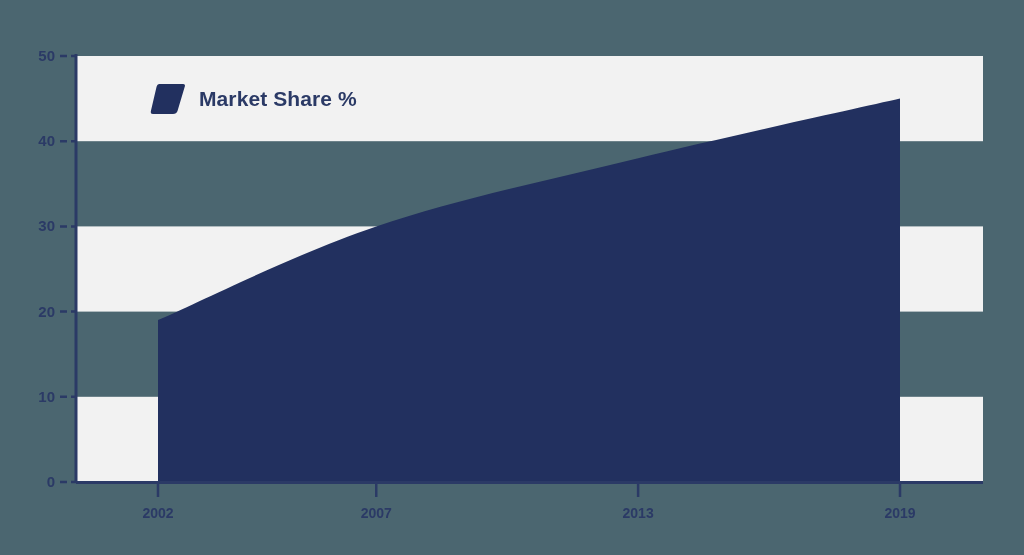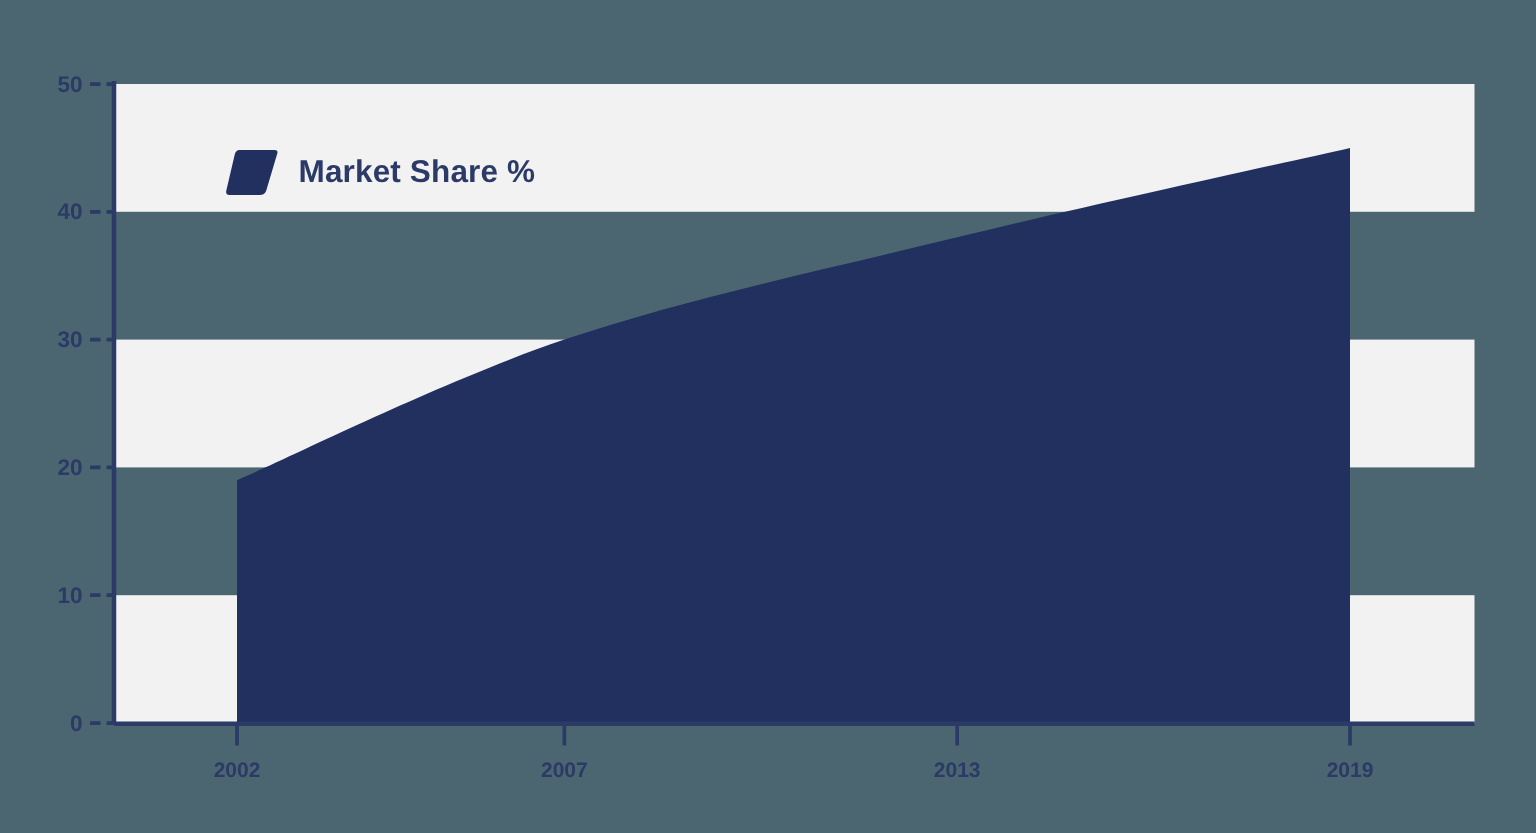--- a/index.html
+++ b/index.html
@@ -20,21 +20,21 @@
   }
   #chart-svg {
     position: absolute;
     left: 0;
     top: 0;
     display: block;
   }
   .legend {
     position: absolute;
     left: 150px;
-    top: 98px;
+    top: 82px;
     display: flex;
     align-items: center;
     gap: 13px;
   }
   .legend-swatch {
     width: 36px;
     height: 34px;
     display: block;
   }
   .legend-label {

